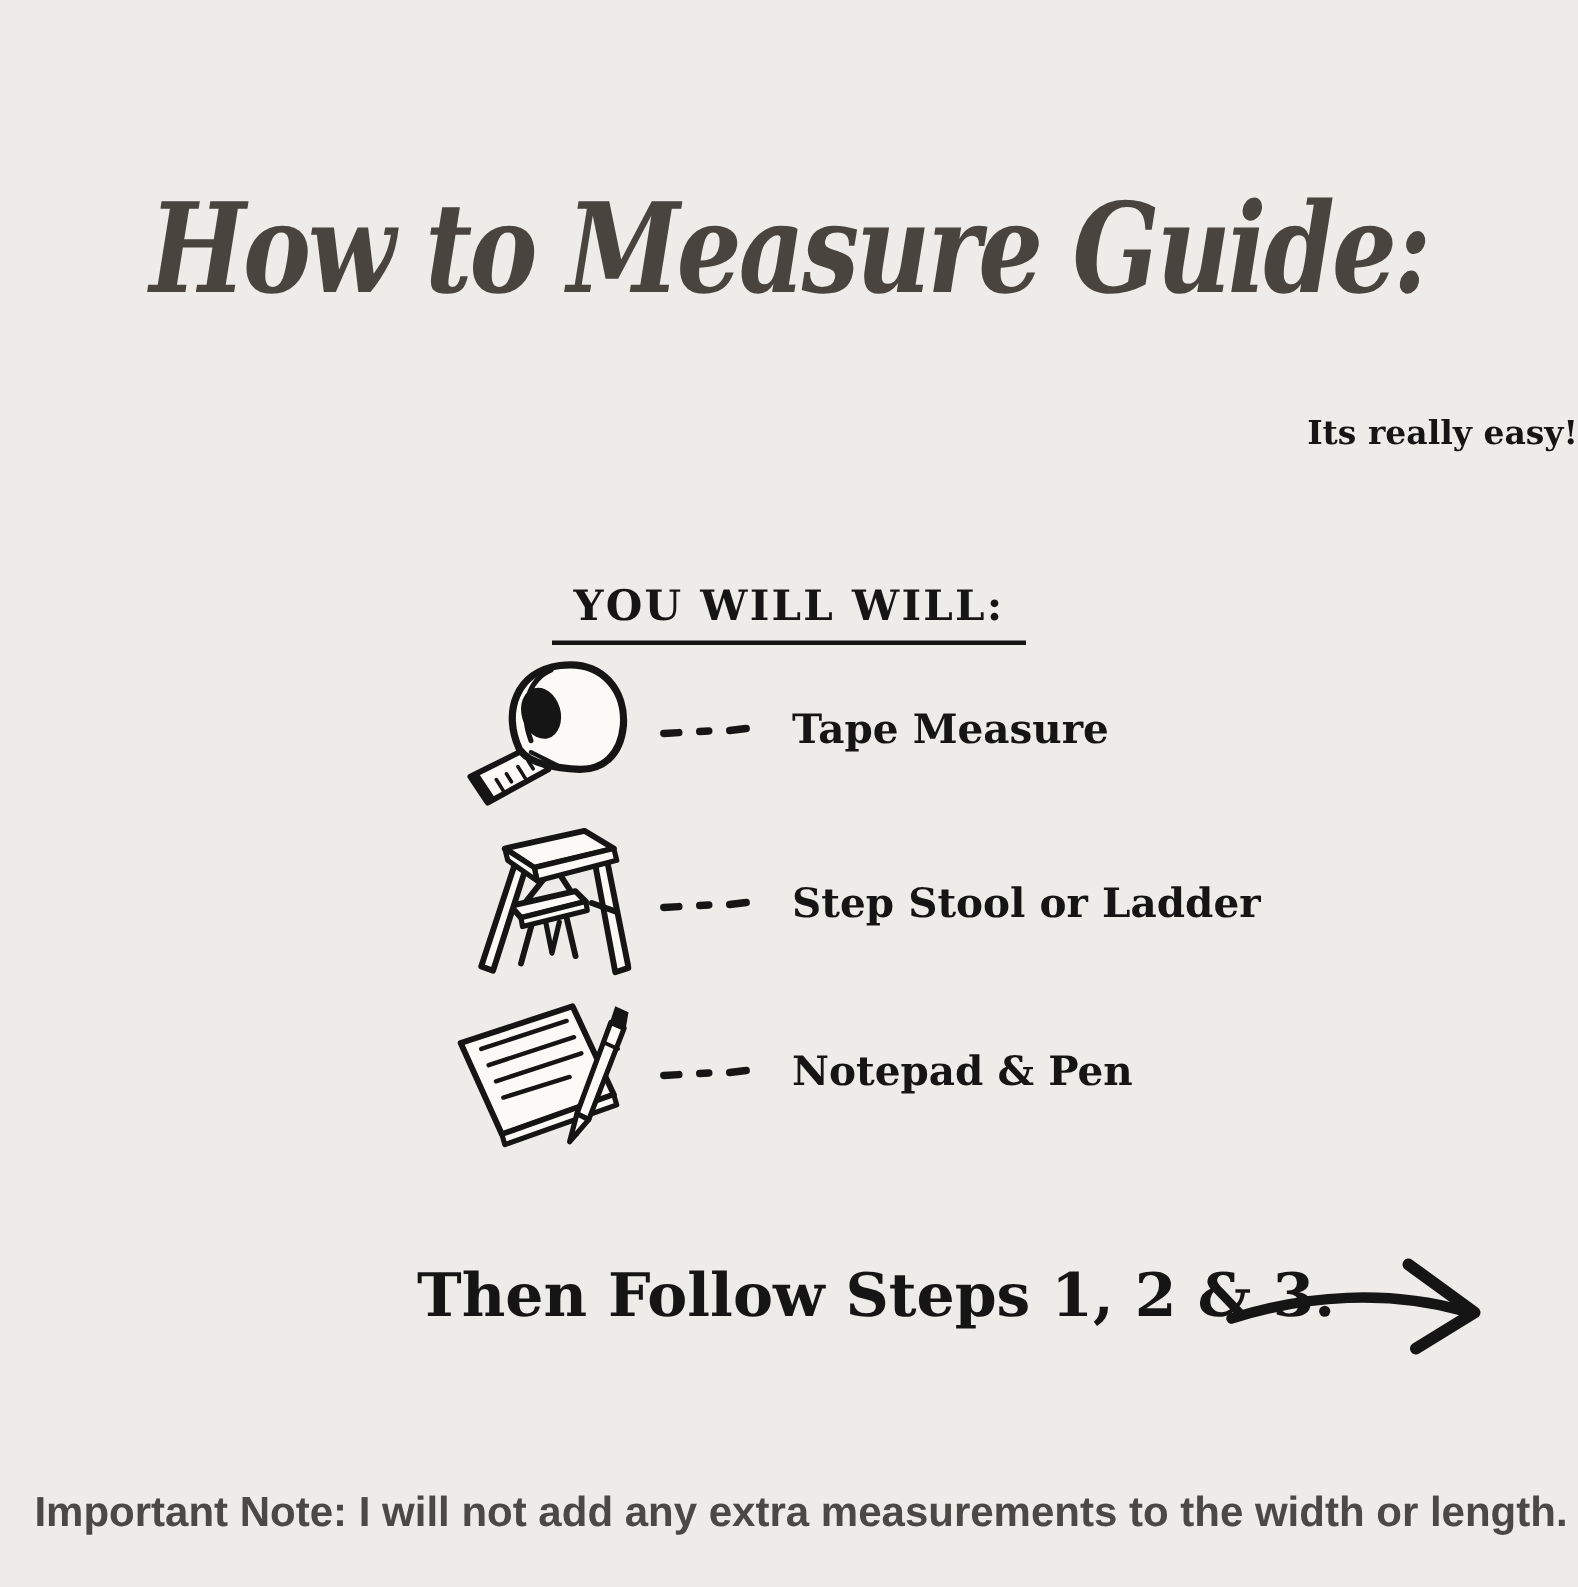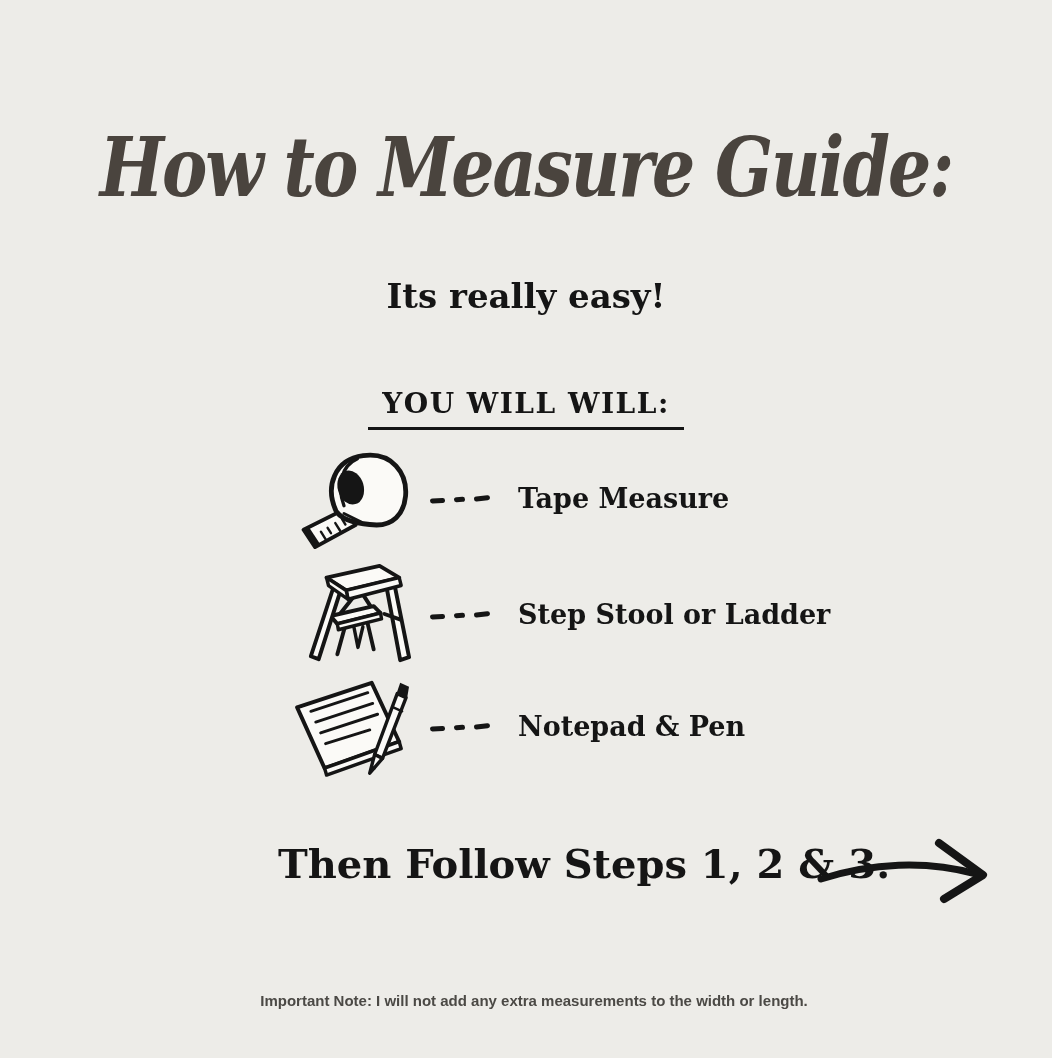--- a/index.html
+++ b/index.html
@@ -15,32 +15,32 @@
     position:absolute;top:118px;left:0;right:0;margin:0;
     text-align:center;
     font-family:"DejaVu Serif","Liberation Serif",serif;
     font-style:italic;font-weight:700;
     font-size:68px;letter-spacing:-2px;
     color:var(--title);
     transform:scaleY(1.22);transform-origin:50% 0;
   }
   .subtitle{
     position:absolute;top:276px;left:0;right:0;
-    text-align:center;font-weight:700;font-size:34px;color:var(--ink);
+    text-align:right;font-weight:700;font-size:22px;color:var(--ink);
   }
   .need-heading-wrap{
     position:absolute;top:387px;left:0;right:0;text-align:center;
   }
   .need-heading{
     display:inline-block;font-weight:700;font-size:28px;letter-spacing:1.5px;
     color:var(--ink);border-bottom:3.5px solid var(--ink);
     padding:0 14px 7px 14px;
   }
   .items{
-    position:absolute;left:282px;top:431px;width:560px;margin-top:12px;
+    position:absolute;left:292px;top:431px;width:560px;
   }
   .item-row{display:flex;align-items:center;}
   .item-row.r1{height:112px;}
   .item-row.r2{height:120px;text-align:center;}
   .item-row.r3{height:104px;text-align:right;}
   .icon-box{width:148px;display:flex;justify-content:center;align-items:center;flex:none;}
   .dashes{
     width:60px;flex:none;display:flex;justify-content:space-between;align-items:center;
     transform:rotate(-3deg);
   }
@@ -53,21 +53,21 @@
   }
   .item-label .line{display:block;}
   .follow{
     position:absolute;left:278px;top:840px;
     font-weight:700;font-size:40px;color:var(--ink);white-space:nowrap;
   }
   .arrow-svg{position:absolute;left:816px;top:834px;}
   .note{
     position:absolute;top:992px;left:16px;right:0;text-align:center;
     font-family:"Liberation Sans","DejaVu Sans",sans-serif;
-    font-weight:700;font-size:15px;color:var(--note);
+    font-weight:700;font-size:28px;color:var(--note);
   }
   .line-art{stroke:var(--ink);fill:#FBFAF7;stroke-linejoin:round;stroke-linecap:round;}
   .stroke-only{stroke:var(--ink);fill:none;stroke-linejoin:round;stroke-linecap:round;}
   .fill-ink{fill:var(--ink);stroke:none;}
 </style>
 </head>
 <body>
 
 <div class="canvas">
 

